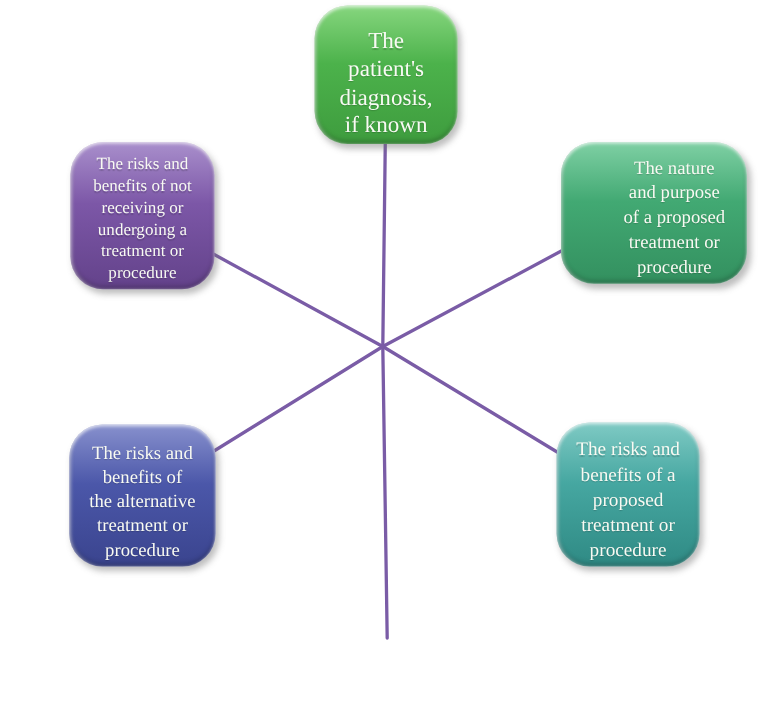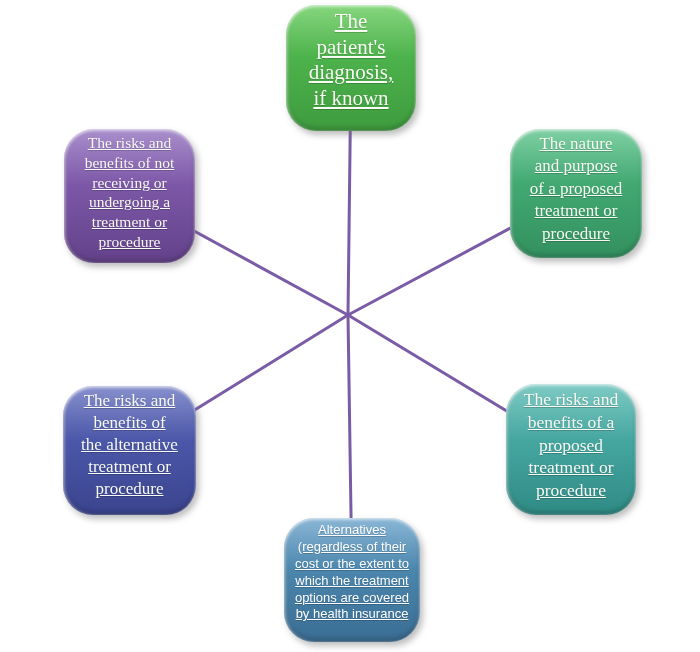--- a/index.html
+++ b/index.html
@@ -17,47 +17,46 @@
     width: 700px; height: 652px;
   }
   svg.connectors line {
     stroke: #7a5ca6;
     stroke-width: 3;
     stroke-linecap: round;
   }
   .node {
     position: absolute;
     display: flex;
-    align-items: flex-start;
+    align-items: flex-end;
     justify-content: center;
     text-align: center;
     border-radius: 30px;
     color: #f8faf3;
     white-space: pre-line;
     background: linear-gradient(to bottom, var(--hi) 0%, var(--base) 42%, var(--lo) 100%);
     box-shadow:
       inset 0 2px 3px rgba(255,255,255,.55),
       inset 2px 0 3px rgba(255,255,255,.30),
       inset -1px 0 2px rgba(255,255,255,.18),
       inset 0 -3px 5px rgba(0,0,0,.22),
       3px 4px 6px rgba(110,110,110,.45);
     text-shadow: 0 1px 1px rgba(0,0,0,.18);
-    text-decoration: underline;
   }
   .node__label { display: block; padding: 4px 6px; }
 
   .node--top {
     left: 286px; top: 5px; width: 130px; height: 126px;
     --hi: #86d67e; --base: #4cb24b; --lo: #3e9c3e;
     font-size: 21px; line-height: 1.22;
   }
   .node--top-right {
     left: 510px; top: 129px; width: 132px; height: 129px;
     --hi: #7fd0a4; --base: #42a973; --lo: #33905f;
-    font-size: 17px; line-height: 1.32;
+    font-size: 17px; line-height: 1.32; padding-left: 37px;
   }
   .node--bottom-right {
     left: 506px; top: 384px; width: 130px; height: 131px;
     --hi: #7fcac4; --base: #46a7a1; --lo: #2f8a84;
     font-size: 17.5px; line-height: 1.3;
   }
   .node--bottom {
     left: 284px; top: 518px; width: 136px; height: 124px;
     --hi: #8ab6d6; --base: #4b86ad; --lo: #3a6d93;
     font-family: "Liberation Sans", sans-serif;
@@ -115,28 +114,20 @@
   </div>
 
   <div class="node node--bottom-right">
     <span class="node__label">The risks and
 benefits of a
 proposed
 treatment or
 procedure</span>
   </div>
 
-  <div class="node node--bottom">
-    <span class="node__label">Alternatives
-(regardless of their
-cost or the extent to
-which the treatment
-options are covered
-by health insurance</span>
-  </div>
 
   <div class="node node--bottom-left">
     <span class="node__label">The risks and
 benefits of
 the alternative
 treatment or
 procedure</span>
   </div>
 
   <div class="node node--top-left">

